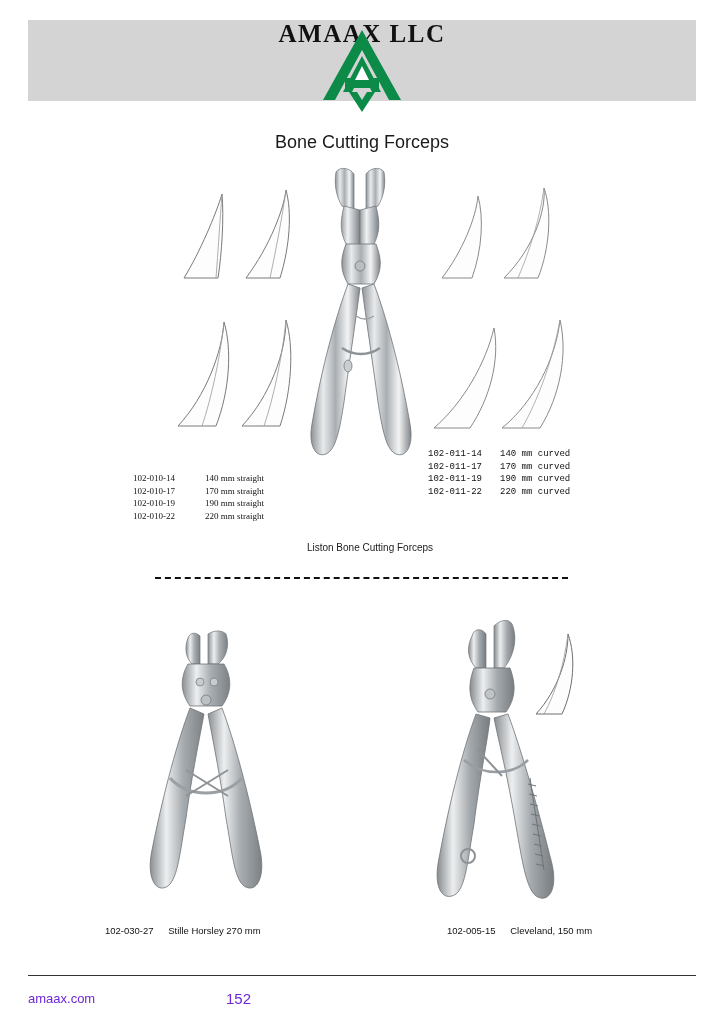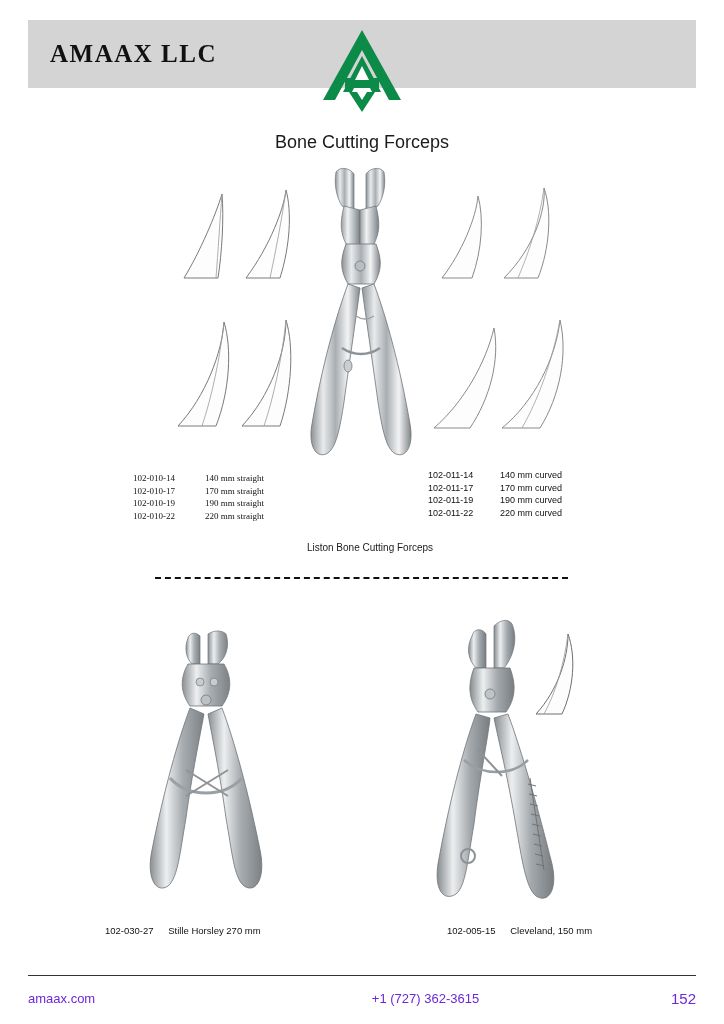--- a/index.html
+++ b/index.html
@@ -15,27 +15,28 @@
     position: relative;
     overflow: hidden;
   }
 
   
   .header {
     position: absolute;
     left: 28px;
     top: 20px;
     width: 668px;
-    height: 68px;
+    height: 81px;
     background: #d4d4d4;
     display: flex;
     align-items: center;
     justify-content: space-between;
     box-sizing: border-box;
     padding: 0 22px;
+    flex-direction: column;
   }
   .brand {
     font-family: "Liberation Serif", serif;
     font-size: 25px;
     font-weight: bold;
     letter-spacing: 1.5px;
     color: #111;
     white-space: nowrap;
   }
   .logo-wrap {
@@ -96,21 +97,21 @@
   }
 
   
   .codes {
     position: absolute;
     font-size: 9px;
     color: #111;
     line-height: 12.6px;
   }
   .codes.left { left: 133px; top: 472px; font-family: Liberation Serif, serif; }
-  .codes.right { left: 428px; top: 469px; }
+  .codes.right { left: 428px; top: 448px; font-family: Liberation Mono, monospace; }
   .code-row { display: flex; }
   .code-num { width: 72px; }
   .code-desc { white-space: nowrap; text-align: right; }
 
   
   .divider {
     position: absolute;
     left: 155px;
     top: 577px;
     width: 413px;
@@ -402,15 +403,14 @@
   <span>Stille Horsley 270 mm</span>
 </div>
 <div class="caption right-cap">
   <span class="cap-num">102-005-15</span>
   <span>Cleveland, 150 mm</span>
 </div>
 
 <div class="footer-rule"></div>
 <div class="footer">
   <div class="site">amaax.com</div>
-  <div class="phone">+1 (727) 362-3615</div>
   <div class="pageno">152</div>
 </div>
 
 </body></html>

